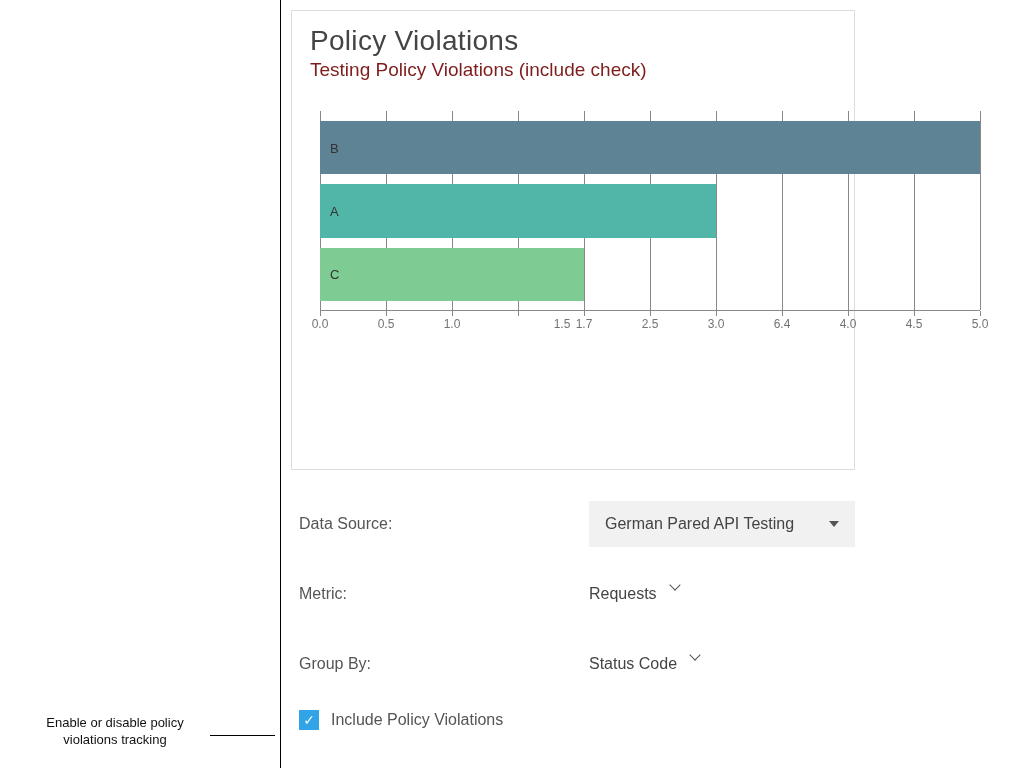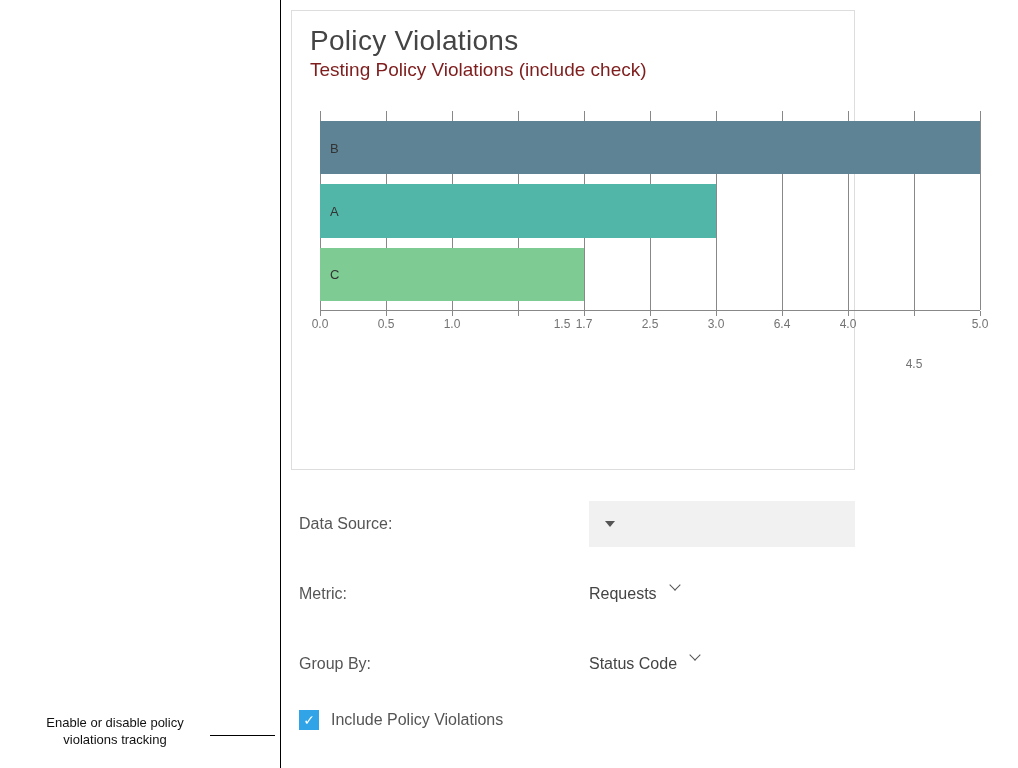--- a/index.html
+++ b/index.html
@@ -231,31 +231,32 @@
         <div class="xtick" style="left: 264px;">1.7</div>
         <div class="xtick-mark" style="left: 330px;"></div>
         <div class="xtick" style="left: 330px;">2.5</div>
         <div class="xtick-mark" style="left: 396px;"></div>
         <div class="xtick" style="left: 396px;">3.0</div>
         <div class="xtick-mark" style="left: 462px;"></div>
         <div class="xtick" style="left: 462px;">6.4</div>
         <div class="xtick-mark" style="left: 528px;"></div>
         <div class="xtick" style="left: 528px;">4.0</div>
         <div class="xtick-mark" style="left: 594px;"></div>
-        <div class="xtick" style="left: 594px; margin-top: 40px;">4.5</div>
+        <div class="xtick" style="left: 594px;">4.5</div>
         <div class="xtick-mark" style="left: 660px;"></div>
         <div class="xtick" style="left: 660px;">5.0</div>
       </div>
   </div>
 
   <div class="controls">
 
     <div class="ctrl-row">
       <div class="ctrl-label">Data Source:</div>
       <div class="ds-select">
+        <span>German Pared API Testing</span>
         <span class="caret-down"></span>
       </div>
     </div>
 
     <div class="ctrl-row">
       <div class="ctrl-label">Metric:</div>
       <div class="inline-select">
         <span>Requests</span>
         <span class="chevron"></span>
       </div>

